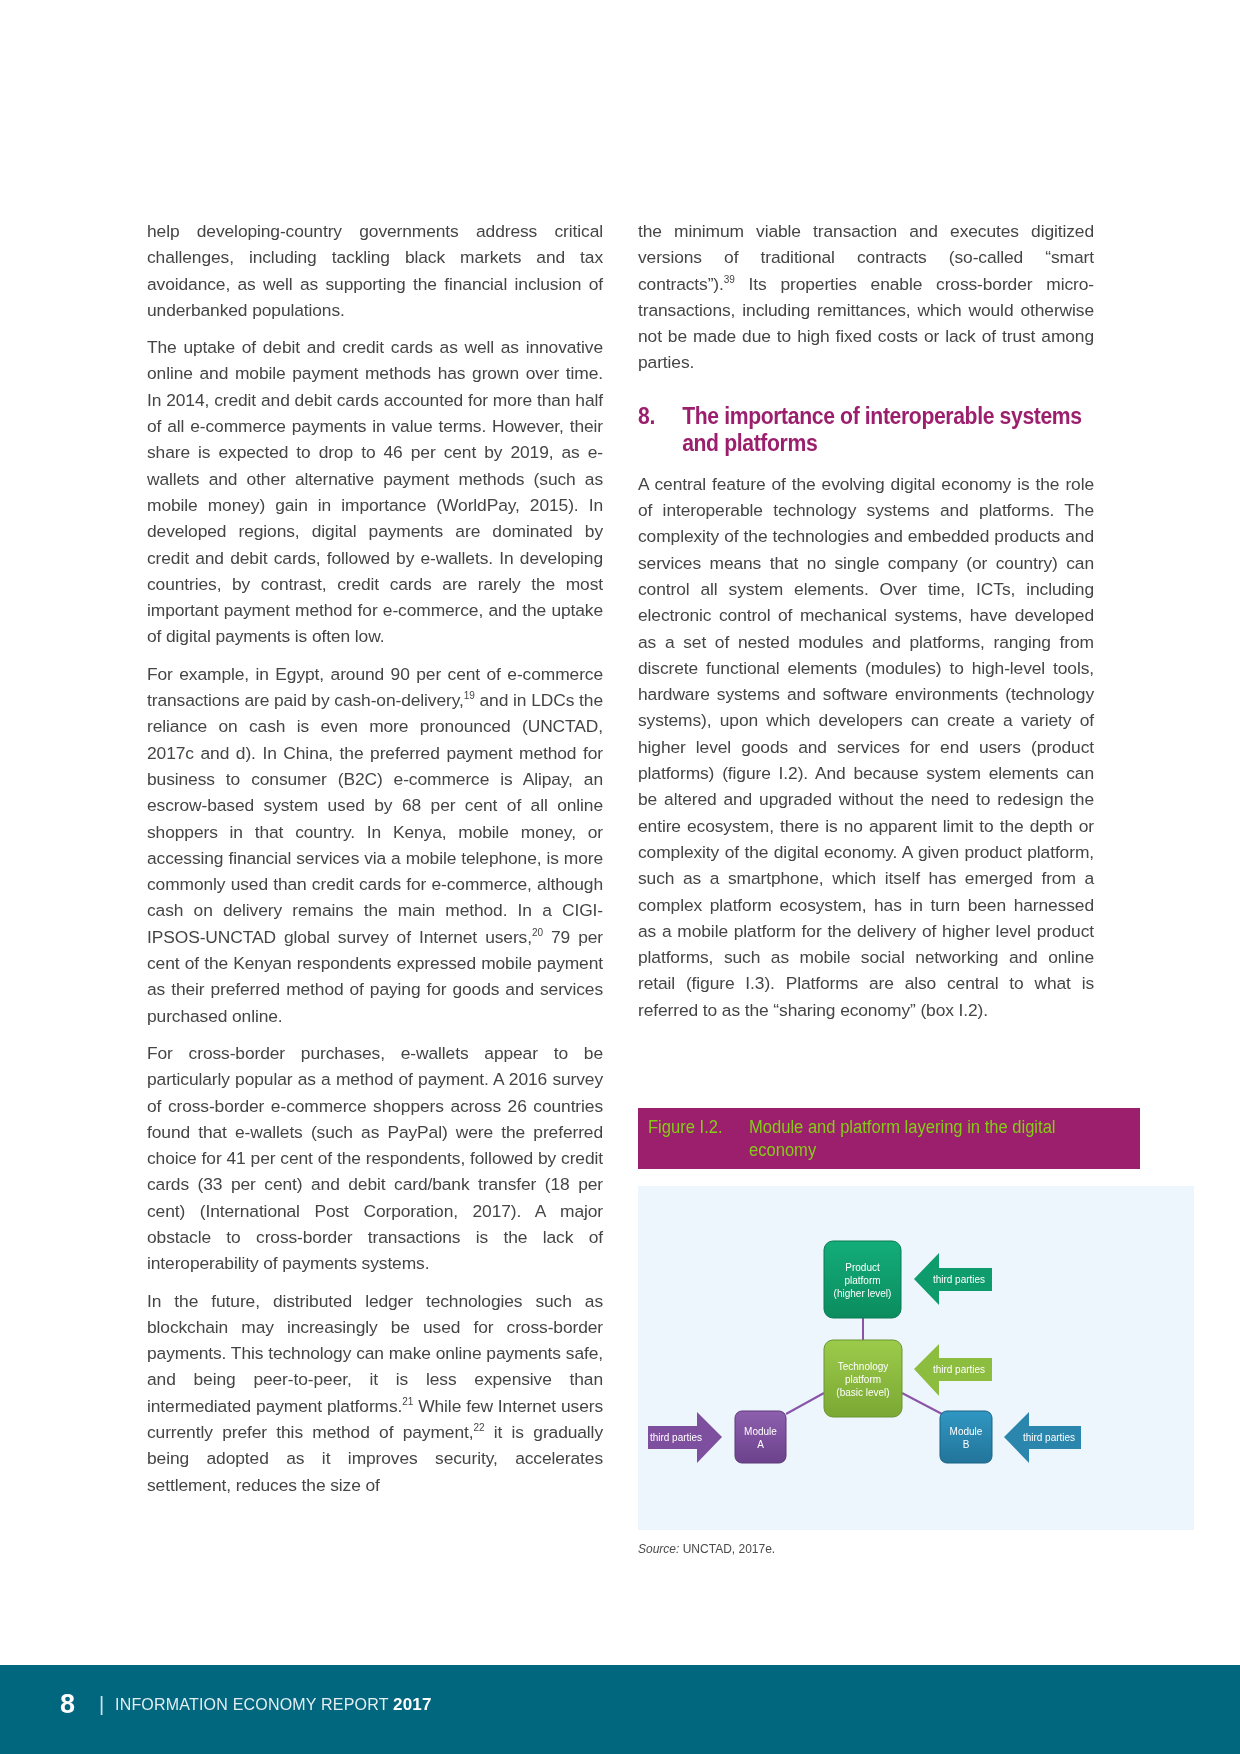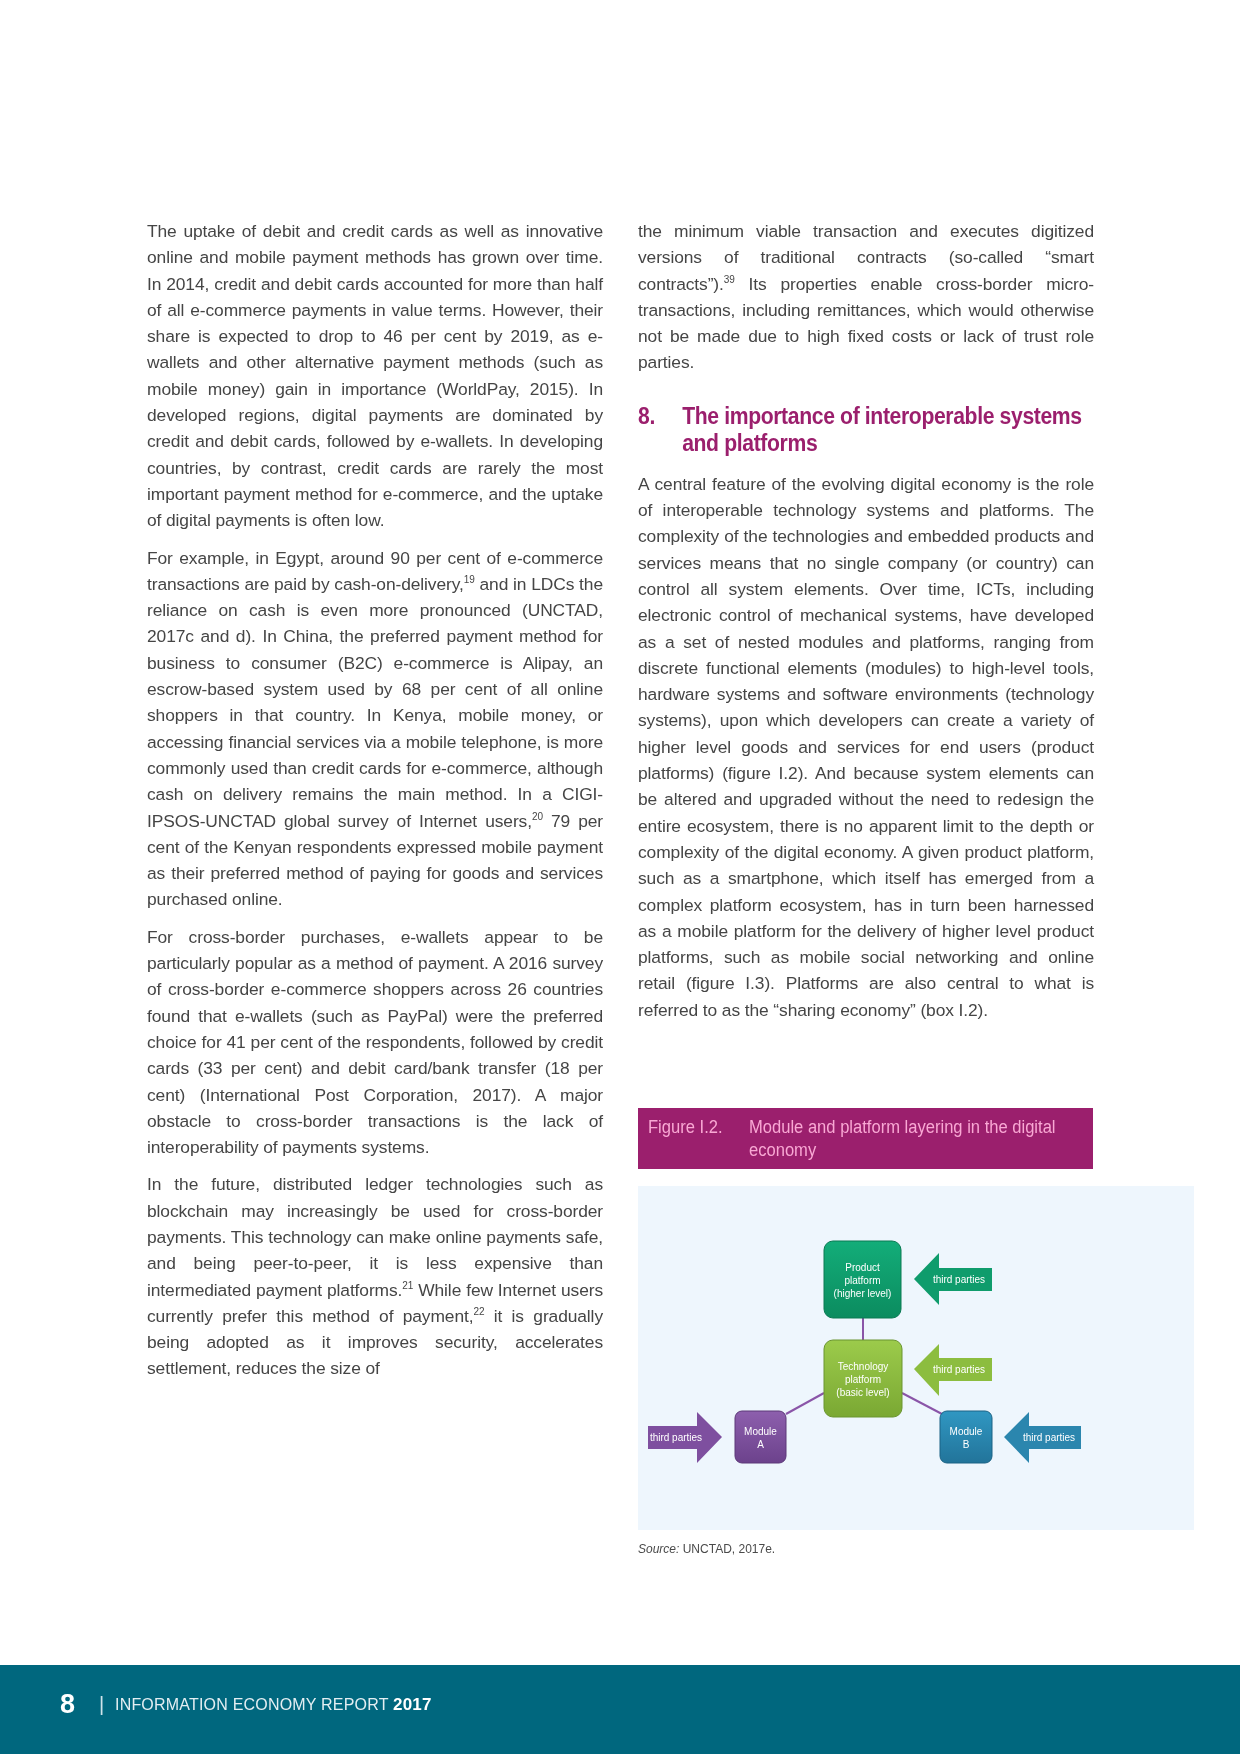--- a/index.html
+++ b/index.html
@@ -7,45 +7,46 @@
          font-family:"Liberation Sans", sans-serif; color:#3a3a3a; }
   .col { position:absolute; top:218px; width:456px; }
   .col-left { left:147px; }
   .col-right { left:638px; }
   p.body { margin:0 0 11px 0; font-size:17.4px; line-height:26.3px; text-align:justify;
            color:#454545; letter-spacing:-0.1px; }
   sup { font-size:10px; line-height:0; vertical-align:super; }
   .section-head { display:flex; margin:27px 0 14px 0; color:#9b1f6d; font-weight:bold;
                   font-size:23px; line-height:27px; font-family:"Liberation Sans", sans-serif; letter-spacing:-0.4px; transform:scaleX(0.92); transform-origin:left; width:495px;}
   .section-head .num { width:48px; flex:none; }
-  .fig-head { position:absolute; left:638px; top:1108px; width:455px; height:61px; background:#9b1f6d;
-              color:#f9a8d4; display:flex; box-sizing:border-box; padding:8px 10px; font-size:18px; line-height:23px; }
+  .fig-head { position:absolute; left:638px; top:1108px; width:502px; height:61px; background:#9b1f6d;
+              color:#84cc16; display:flex; box-sizing:border-box; padding:8px 10px; font-size:18px; line-height:23px; }
   .fig-head .fnum { width:101px; flex:none; }
   .fig-head span { transform:scaleX(0.92); transform-origin:left; display:inline-block; }
   .diagram { position:absolute; left:638px; top:1186px; width:532px; height:344px; background:#eef6fd;padding-left:24px; }
   .source { position:absolute; left:638px; top:1542px; font-size:12px; color:#4a4a4a; }
   .source i { font-style:italic; }
   .footer { position:absolute; left:0; top:1665px; width:1240px; height:89px; background:#00677e; }
   .footer .pg { position:absolute; left:60px; top:24px; color:#ffffff; font-weight:bold; font-size:27px; }
   .footer .sep { position:absolute; left:99px; top:28px; color:#cfe3ea; font-size:20px; }
   .footer .title { position:absolute; left:115px; top:30px; color:#e3eef2; font-size:16px; letter-spacing:0.2px; }
   .footer .year { color:#ffffff; font-weight:bold; font-size:17px;text-align:right; }
 </style>
 </head>
 <body>
 
 <div class="col col-left">
+  <p class="body">help developing-country governments address critical challenges, including tackling black markets and tax avoidance, as well as supporting the financial inclusion of underbanked populations.</p>
   <p class="body">The uptake of debit and credit cards as well as innovative online and mobile payment methods has grown over time. In 2014, credit and debit cards accounted for more than half of all e-commerce payments in value terms. However, their share is expected to drop to 46 per cent by 2019, as e-wallets and other alternative payment methods (such as mobile money) gain in importance (WorldPay, 2015). In developed regions, digital payments are dominated by credit and debit cards, followed by e-wallets. In developing countries, by contrast, credit cards are rarely the most important payment method for e-commerce, and the uptake of digital payments is often low.</p>
   <p class="body"><span>For example, in Egypt, around 90 per cent of e-commerce transactions are paid by cash-on-delivery,</span><sup>19</sup><span> and in LDCs the reliance on cash is even more pronounced (UNCTAD, 2017c and d). In China, the preferred payment method for business to consumer (B2C) e-commerce is Alipay, an escrow-based system used by 68 per cent of all online shoppers in that country. In Kenya, mobile money, or accessing financial services via a mobile telephone, is more commonly used than credit cards for e-commerce, although cash on delivery remains the main method. In a CIGI-IPSOS-UNCTAD global survey of Internet users,</span><sup>20</sup><span> 79 per cent of the Kenyan respondents expressed mobile payment as their preferred method of paying for goods and services purchased online.</span></p>
   <p class="body">For cross-border purchases, e-wallets appear to be particularly popular as a method of payment. A 2016 survey of cross-border e-commerce shoppers across 26 countries found that e-wallets (such as PayPal) were the preferred choice for 41 per cent of the respondents, followed by credit cards (33 per cent) and debit card/bank transfer (18 per cent) (International Post Corporation, 2017). A major obstacle to cross-border transactions is the lack of interoperability of payments systems.</p>
   <p class="body"><span>In the future, distributed ledger technologies such as blockchain may increasingly be used for cross-border payments. This technology can make online payments safe, and being peer-to-peer, it is less expensive than intermediated payment platforms.</span><sup>21</sup><span> While few Internet users currently prefer this method of payment,</span><sup>22</sup><span> it is gradually being adopted as it improves security, accelerates settlement, reduces the size of</span></p>
 </div>
 
 <div class="col col-right">
-  <p class="body"><span>the minimum viable transaction and executes digitized versions of traditional contracts (so-called “smart contracts”).</span><sup>39</sup><span> Its properties enable cross-border micro-transactions, including remittances, which would otherwise not be made due to high fixed costs or lack of trust role parties.</span></p>
+  <p class="body"><span>the minimum viable transaction and executes digitized versions of traditional contracts (so-called “smart contracts”).</span><sup>39</sup><span> Its properties enable cross-border micro-transactions, including remittances, which would otherwise not be made due to high fixed costs or lack of trust among parties.</span></p>
   <div class="section-head">
     <span class="num">8.</span>
     <span>The importance of interoperable systems and platforms</span>
   </div>
   <p class="body">A central feature of the evolving digital economy is the role of interoperable technology systems and platforms. The complexity of the technologies and embedded products and services means that no single company (or country) can control all system elements. Over time, ICTs, including electronic control of mechanical systems, have developed as a set of nested modules and platforms, ranging from discrete functional elements (modules) to high-level tools, hardware systems and software environments (technology systems), upon which developers can create a variety of higher level goods and services for end users (product platforms) (figure I.2). And because system elements can be altered and upgraded without the need to redesign the entire ecosystem, there is no apparent limit to the depth or complexity of the digital economy. A given product platform, such as a smartphone, which itself has emerged from a complex platform ecosystem, has in turn been harnessed as a mobile platform for the delivery of higher level product platforms, such as mobile social networking and online retail (figure I.3). Platforms are also central to what is referred to as the “sharing economy” (box I.2).</p>
 </div>
 
 <div class="fig-head">
   <span class="fnum">Figure I.2.</span>
   <span>Module and platform layering in the digital economy</span>

